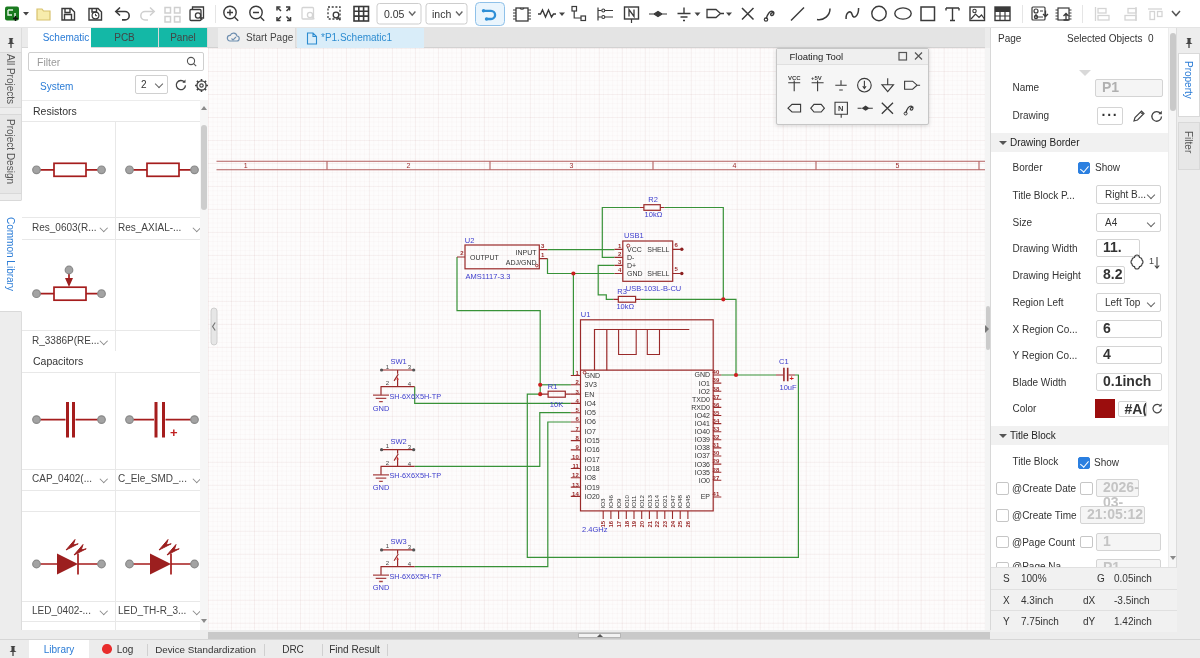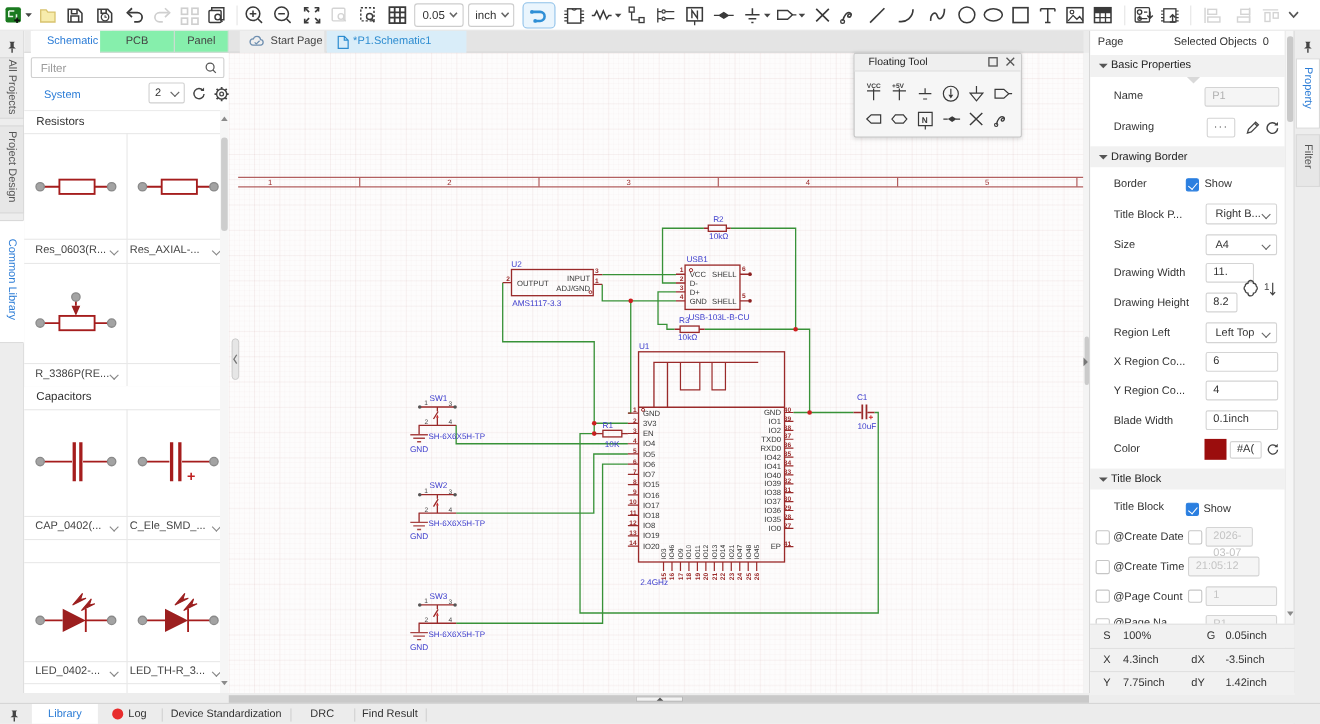--- a/index.html
+++ b/index.html
@@ -5,21 +5,21 @@
 * { margin:0; padding:0; box-sizing:border-box; }
 html,body { width:1200px; height:658px; overflow:hidden; font-family:"Liberation Sans",sans-serif; }
 #app { position:relative; width:1200px; height:658px; background:#ececec; }
 .abs { position:absolute; }
 #toolbar { left:0; top:0; width:1200px; height:28px; background:#fff; border-bottom:1px solid #e4e4e4; }
 #lstrip { left:0; top:28px; width:22px; height:602px; background:#ededed; border-right:1px solid #dcdcdc; }
 .vtab { position:absolute; left:0; width:22px; background:#e7e7e7; border:1px solid #d9d9d9; border-left:none; color:#555; font-size:10px; }
 .vtab.active { background:#fff; color:#2b7cd6; border-right:1px solid #fff; }
 .vtxt { position:absolute; white-space:nowrap; transform:rotate(90deg); transform-origin:left top; font-size:10px; }
 #lpanel { left:22px; top:28px; width:186px; height:602px; background:#fff; }
-.ltab { position:absolute; top:0; height:20px; font-size:10px; color:#444; text-align:center; line-height:20px; background:#86efac; border-bottom:1px solid #d9d9d9; border-right:1px solid #d9d9d9; }
+.ltab { position:absolute; top:0; height:20px; font-size:10px; color:#444; text-align:center; line-height:20px; background:#14b8a6; border-bottom:1px solid #d9d9d9; border-right:1px solid #d9d9d9; }
 .ltab.active { background:#fff; color:#2b7cd6; border-bottom:1px solid #fff; }
 #tabbar { left:208px; top:28px; width:777px; height:20px; background:#e4e4e4; border-bottom:1px solid #d2d2d2; }
 #canvas { left:208px; top:48px; width:777px; height:582px;
   background-color:#fdfcfc;
   background-image:
     linear-gradient(to right, rgba(205,160,160,0.10) 1px, transparent 1px),
     linear-gradient(to bottom, rgba(205,160,160,0.10) 1px, transparent 1px),
     linear-gradient(to right, rgba(205,170,170,0.055) 1px, transparent 1px),
     linear-gradient(to bottom, rgba(205,170,170,0.055) 1px, transparent 1px);
   background-size:23px 23px, 23px 23px, 4.6px 4.6px, 4.6px 4.6px;
@@ -31,21 +31,21 @@
 .rvtab { position:absolute; left:1px; width:22px; background:#e7e7e7; border:1px solid #d9d9d9; color:#555; }
 .rvtab.active { background:#fff; color:#2b7cd6; }
 #hstrip { left:0; top:630px; width:1200px; height:8.8px; background:#ededed; }
 #bottombar { left:0; top:638.8px; width:1200px; height:19.2px; background:#ececec; border-top:1px solid #d6d6d6; font-size:10px; color:#333; }
 .btab { position:absolute; top:0; height:20px; line-height:20px; text-align:center; }
 .bsep { position:absolute; top:4px; height:12px; width:1px; background:#d0d0d0; }
 .sect { position:absolute; left:0; width:177px; height:19.5px; background:#f1f1f1; line-height:19.5px; }
 .sect .tri { position:absolute; left:8px; top:8px; width:0; height:0; border-left:4px solid transparent; border-right:4px solid transparent; border-top:4.5px solid #555; }
 .sect .stx { position:absolute; left:22px; top:0; color:#222; }
 .rlabel { position:absolute; left:21.5px; color:#333; }
-.rinput { position:absolute; height:18px; border:1px solid #d4d4d4; border-radius:2px; background:#fff; font-size:10px; color:#333; line-height:15px; padding-left:6px; }
+.rinput { position:absolute; height:18px; border:1px solid #d4d4d4; border-radius:2px; background:#fff; font-size:14px; color:#333; line-height:15px; padding-left:6px;font-weight:bold; }
 .rinput.dis { background:#f5f5f5; color:#b5b5b5; }
 .rsel { position:absolute; height:19px; border:1px solid #d4d4d4; border-radius:2px; background:#fff; font-size:10px; color:#333; line-height:17px; padding-left:8px; }
 .chev { position:absolute; width:7px; height:7px; }
 .chev:after { content:""; position:absolute; left:0; top:0; width:5px; height:5px; border-right:1.2px solid #666; border-bottom:1.2px solid #666; transform:rotate(45deg); }
 .cbx { position:absolute; width:12.5px; height:12.5px; border:1px solid #c6c6c6; border-radius:2px; background:#fff; }
 .cbx.on { background:#2b7fe0; border-color:#2b7fe0; }
 .cbx.on:after { content:""; position:absolute; left:3.5px; top:1px; width:3.5px; height:7px; border-right:1.6px solid #fff; border-bottom:1.6px solid #fff; transform:rotate(40deg); }
 #float { left:775.5px; top:47.5px; width:153px; height:77.5px; background:#f6f6f6; border:1px solid #c6c6c6; border-radius:2px; box-shadow:0 1px 4px rgba(0,0,0,0.15); }
 #floathead { position:absolute; left:0; top:0; width:151px; height:16px; background:#efefef; border-bottom:1px solid #e0e0e0; font-size:9.5px; color:#222; line-height:16px; padding-left:13px; }
 .statrow { position:absolute; left:0; width:186px; height:21.5px; background:#f1f1f1; border-top:1px solid #e0e0e0; line-height:21.5px; font-size:10px; z-index:5; }
@@ -623,24 +623,20 @@
 </svg>
   </div>
   <div id="csb" class="abs">
       <div style="position:absolute;left:0.5px;top:258px;width:4.5px;height:44px;background:#cbcbcb;border-radius:2px;"></div>
       <div style="position:absolute;left:0;top:277px;width:0;height:0;border-top:4px solid transparent;border-bottom:4px solid transparent;border-left:4px solid #777;"></div>
     </div>
   <div id="rpanel" class="abs">
     <div style="position:absolute;left:7px;top:0;width:160px;height:21px;line-height:21px;">Page</div>
     <div style="position:absolute;left:76px;top:0;height:21px;line-height:21px;">Selected Objects</div>
     <div style="position:absolute;left:157px;top:0;height:21px;line-height:21px;">0</div>
-    <div class="sect" style="top:22px;">
-        <div class="tri" style="left:8px;"></div>
-        <div class="stx" style="left:19px;">Basic Properties</div>
-      </div>
     <div style="position:absolute;left:88px;top:42px;width:0;height:0;border-left:6px solid transparent;border-right:6px solid transparent;border-top:6px solid #d9d9d9;"></div>
     <div class="rlabel" style="top:54px;">Name</div>
     <div class="rinput dis" style="left:104px;top:51px;width:68px;color:#b0b0b0;">P1</div>
     <div class="rlabel" style="top:82px;">Drawing</div>
     <div class="rinput" style="left:106px;top:79px;width:26px;text-align:center;padding-left:0;letter-spacing:1px;">···</div>
     <svg width="14" height="14" style="position:absolute;left:141px;top:81px;">
         <path d="M2 12 l1 -3.5 l6.5 -6.5 l2.5 2.5 l-6.5 6.5 z M8.5 3 l2.5 2.5" stroke="#444" fill="none" stroke-width="1.2"></path>
       </svg>
     <svg width="14" height="14" style="position:absolute;left:158px;top:81px;">
         <path d="M11.5 4.5 a4.8 4.8 0 1 0 1 3" stroke="#444" fill="none" stroke-width="1.3"></path>

